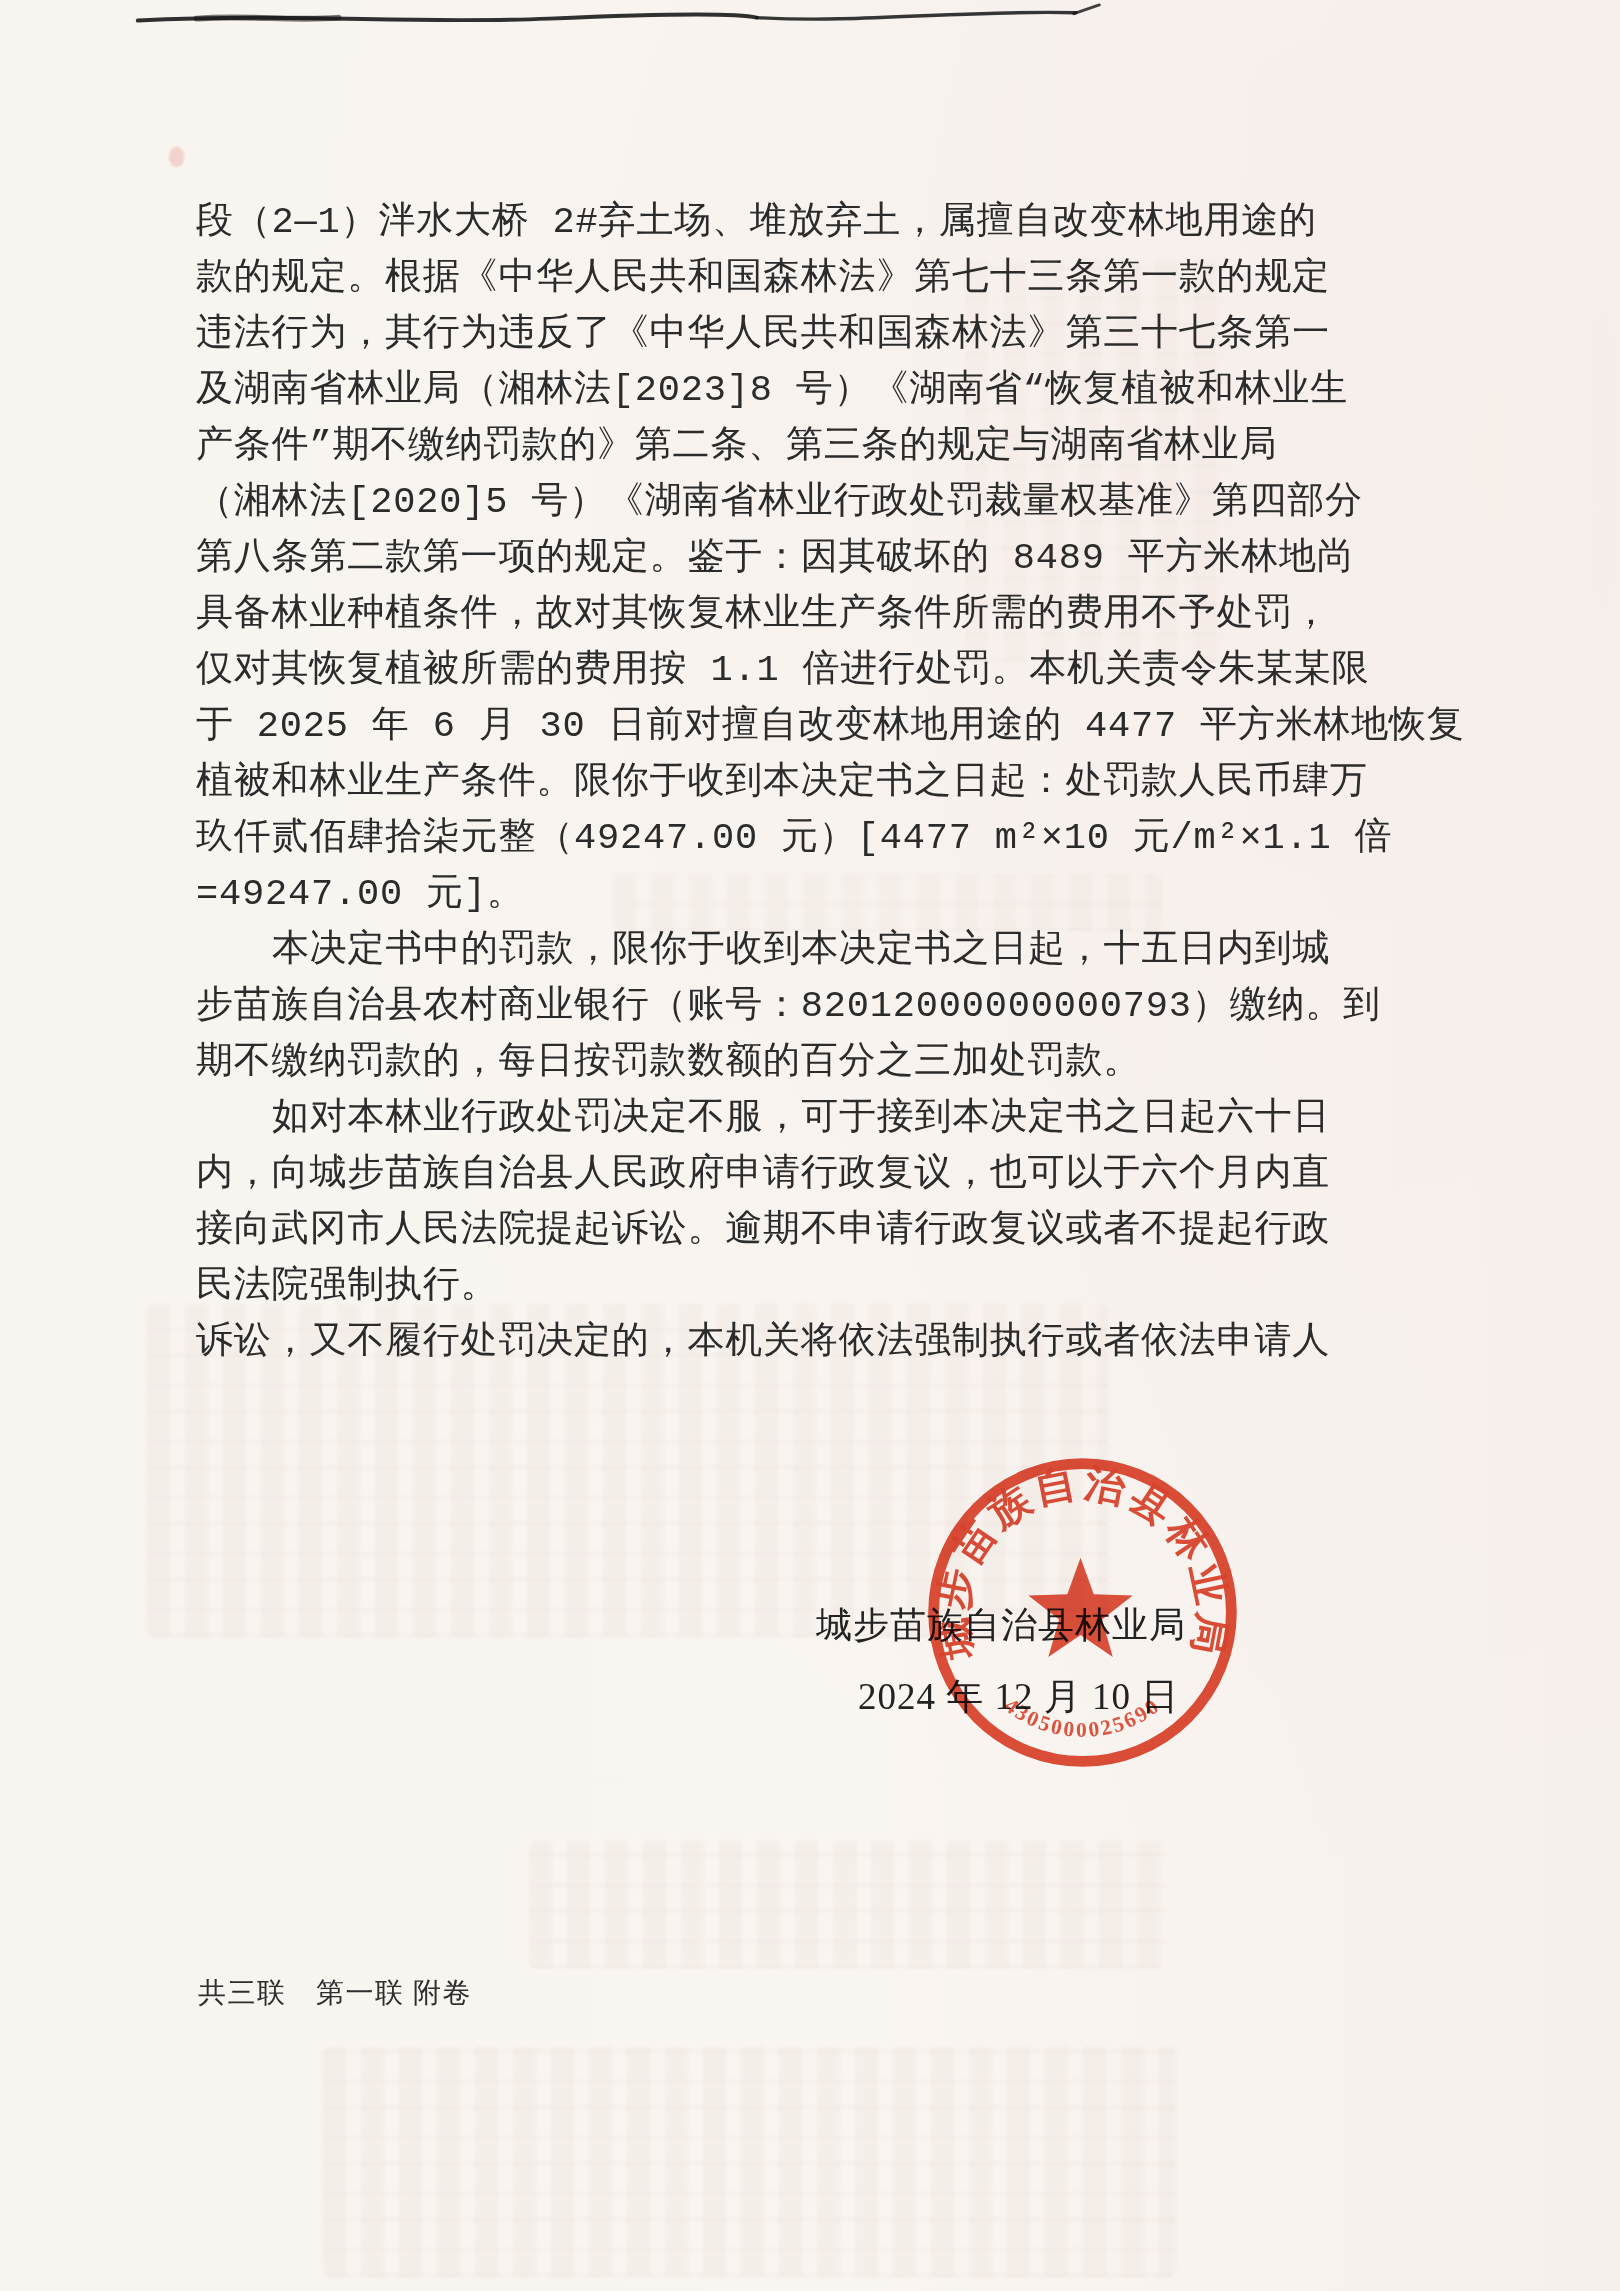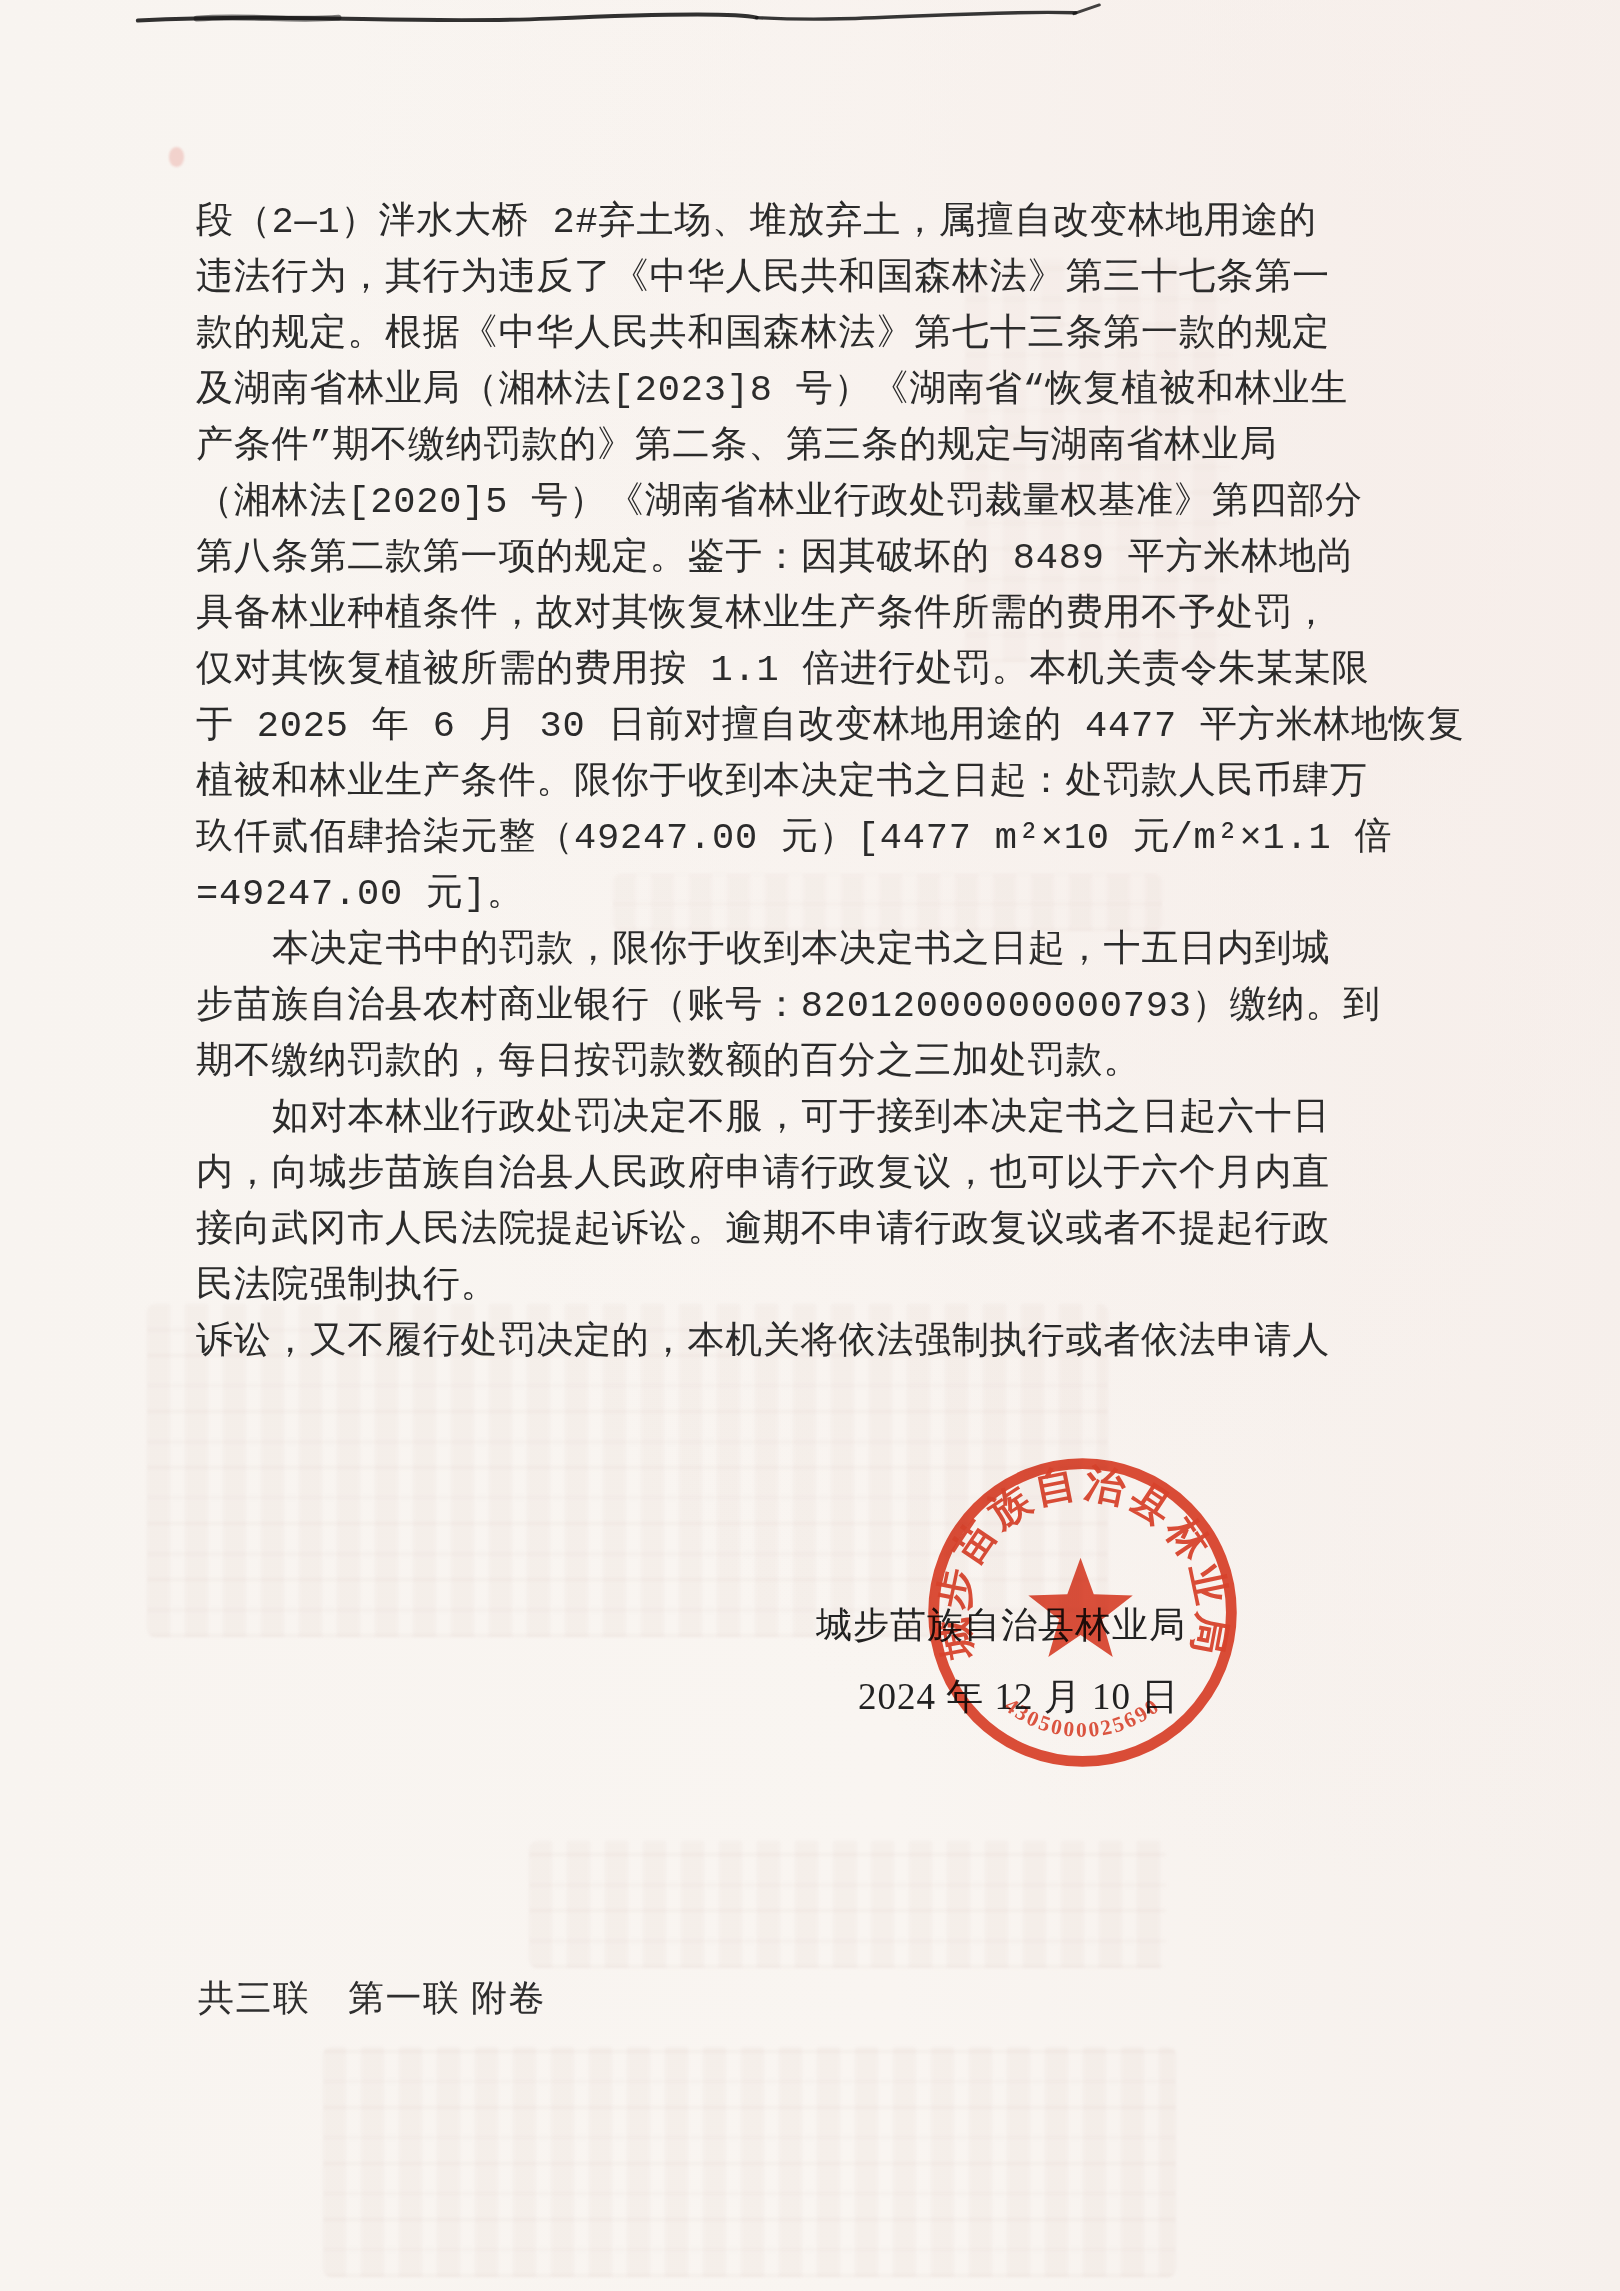--- a/index.html
+++ b/index.html
@@ -26,21 +26,21 @@
     position:absolute;left:816px;top:1601px;
     font-size:36px;letter-spacing:1px;white-space:nowrap;color:#222;
   }
   .sig-date{
     position:absolute;left:858px;top:1672px;
     font-size:37px;letter-spacing:1px;white-space:nowrap;color:#222;
   }
   
   .footer{
     position:absolute;left:198px;top:1974px;
-    font-size:36px;letter-spacing:1.5px;white-space:nowrap;color:#2e2e2e;
+    font-size:28px;letter-spacing:1.5px;white-space:nowrap;color:#2e2e2e;
   }
   
   .scan-artifacts{position:absolute;left:0;top:0;}
   .pink-mark{
     position:absolute;left:169px;top:147px;width:14.7px;height:19.6px;
     background:rgba(228,122,110,.28);border-radius:50%;
     filter:blur(1px);
   }
   
   .ghost{
@@ -74,22 +74,22 @@
   <div class="pink-mark"></div>
 
   <div class="ghost" style="left:965px;top:260px;width:265px;height:402px;opacity:.35"></div>
   <div class="ghost" style="left:613px;top:874px;width:549px;height:57px;opacity:.4"></div>
   <div class="ghost" style="left:147px;top:1304px;width:961px;height:333px;opacity:.5"></div>
   <div class="ghost" style="left:529px;top:1841px;width:637px;height:127px;opacity:.5"></div>
   <div class="ghost" style="left:323px;top:2047px;width:853px;height:230px;opacity:.5"></div>
 
   <div class="bodytext">
     <p>段（2—1）泮水大桥 2#弃土场、堆放弃土，属擅自改变林地用途的</p>
+    <p>款的规定。根据《中华人民共和国森林法》第七十三条第一款的规定</p>
     <p>违法行为，其行为违反了《中华人民共和国森林法》第三十七条第一</p>
-    <p>款的规定。根据《中华人民共和国森林法》第七十三条第一款的规定</p>
     <p>及湖南省林业局（湘林法[2023]8 号）《湖南省“恢复植被和林业生</p>
     <p>产条件”期不缴纳罚款的》第二条、第三条的规定与湖南省林业局</p>
     <p>（湘林法[2020]5 号）《湖南省林业行政处罚裁量权基准》第四部分</p>
     <p>第八条第二款第一项的规定。鉴于：因其破坏的 8489 平方米林地尚</p>
     <p>具备林业种植条件，故对其恢复林业生产条件所需的费用不予处罚，</p>
     <p>仅对其恢复植被所需的费用按 1.1 倍进行处罚。本机关责令朱某某限</p>
     <p>于 2025 年 6 月 30 日前对擅自改变林地用途的 4477 平方米林地恢复</p>
     <p>植被和林业生产条件。限你于收到本决定书之日起：处罚款人民币肆万</p>
     <p>玖仟贰佰肆拾柒元整（49247.00 元）[4477 m²×10 元/m²×1.1 倍</p>
     <p>=49247.00 元]。</p>

